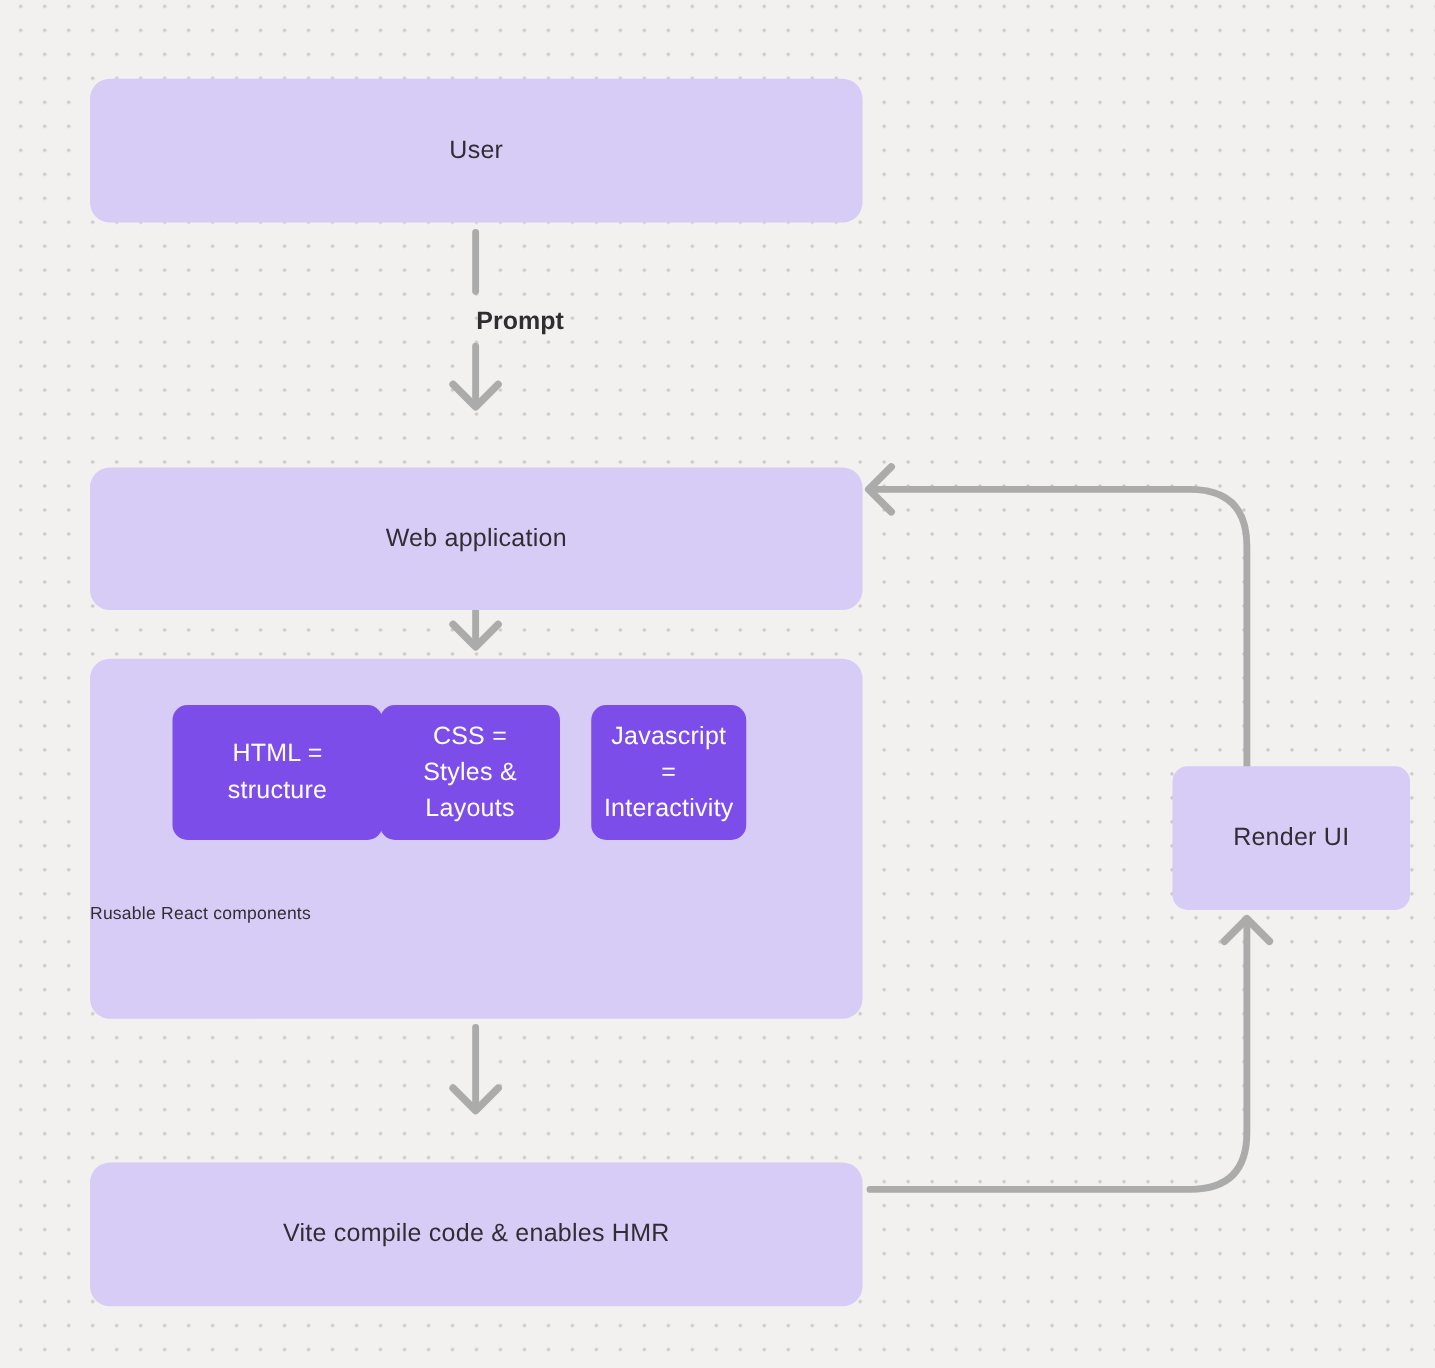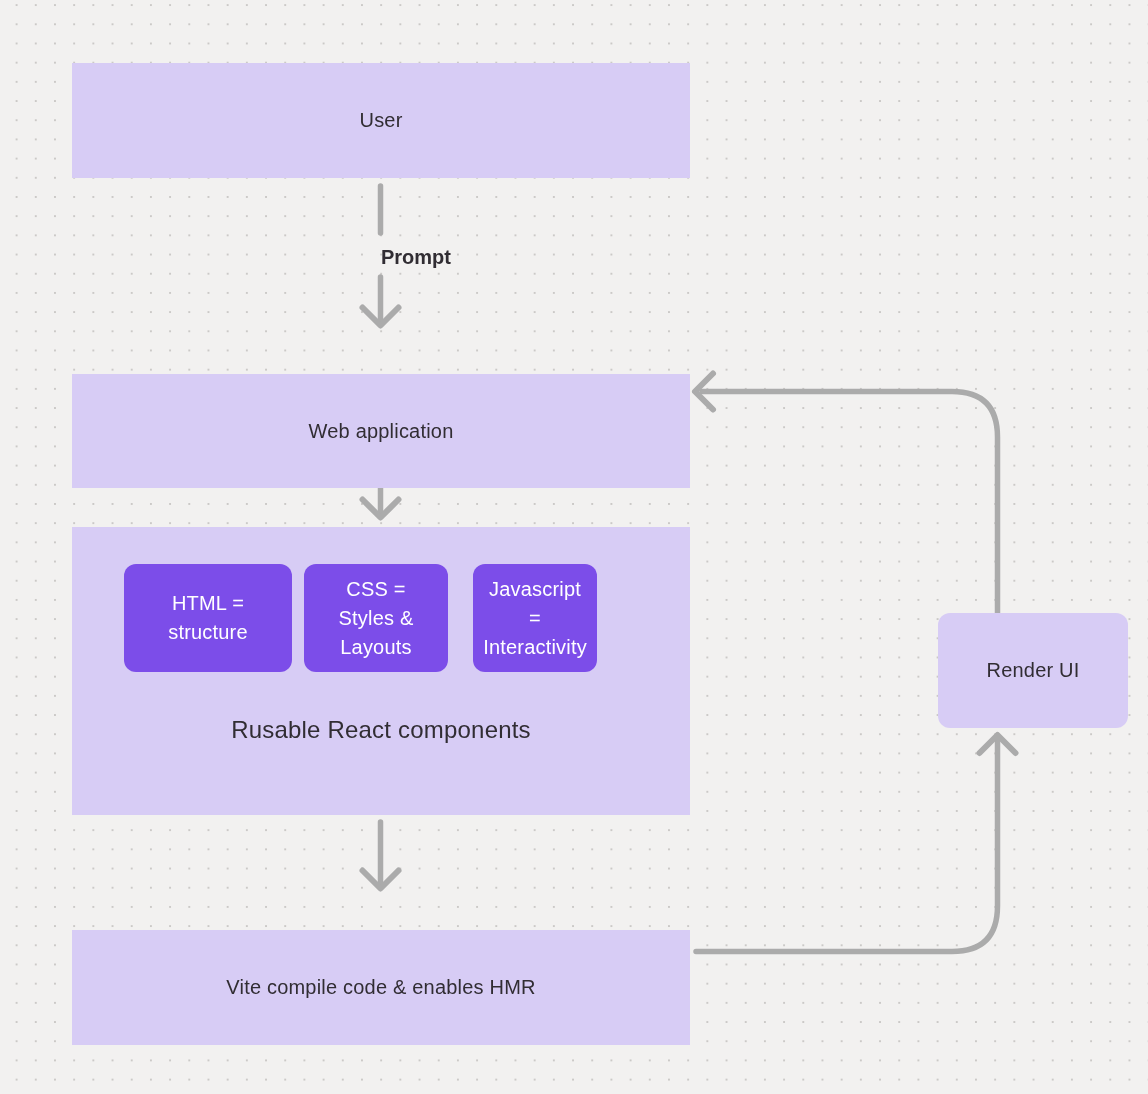--- a/index.html
+++ b/index.html
@@ -25,21 +25,21 @@
     fill: none;
     stroke: #ABABAB;
     stroke-linecap: round;
     stroke-linejoin: round;
   }
   .connectors path { stroke-width: 5.5; }
   .connectors polyline { stroke-width: 6; }
   .node {
     position: absolute;
     background: #D7CCF5;
-    border-radius: 0;
+    border-radius: 16px;
     display: flex;
     align-items: center;
     justify-content: center;
     font-size: 20px;
     font-weight: 500;
     letter-spacing: 0.2px;
   }
   .node-user   { left: 72px;  top: 63px;  width: 618px; height: 115px; }
   .node-webapp { left: 72px;  top: 334px; width: 618px; height: 114px; margin-top: 40px; }
   .node-group  { left: 72px;  top: 527px; width: 618px; height: 288px; display: block; }
@@ -55,29 +55,28 @@
     display: flex;
     align-items: center;
     justify-content: center;
     text-align: center;
     font-size: 20px;
     line-height: 29px;
     font-weight: 500;
     padding: 0 13px;
     box-sizing: border-box;
   }
-  .chip-html { left: 52px;  width: 168px; }
+  .chip-html { left: 66px;  width: 168px; }
   .chip-css  { left: 232px; width: 144px; }
   .chip-js   { left: 401px; width: 124px; }
   .group-caption {
     position: absolute;
     left: 0; right: 0;
     top: 189px;
-    text-align: center;
-    font-size: 24px;
+    font-size: 14px;
     font-weight: 500;
     line-height: 28px;
   }
   .edge-label {
     position: absolute;
     left: 310px;
     top: 244px;
     width: 141px;
     text-align: right;
     font-size: 20px;

